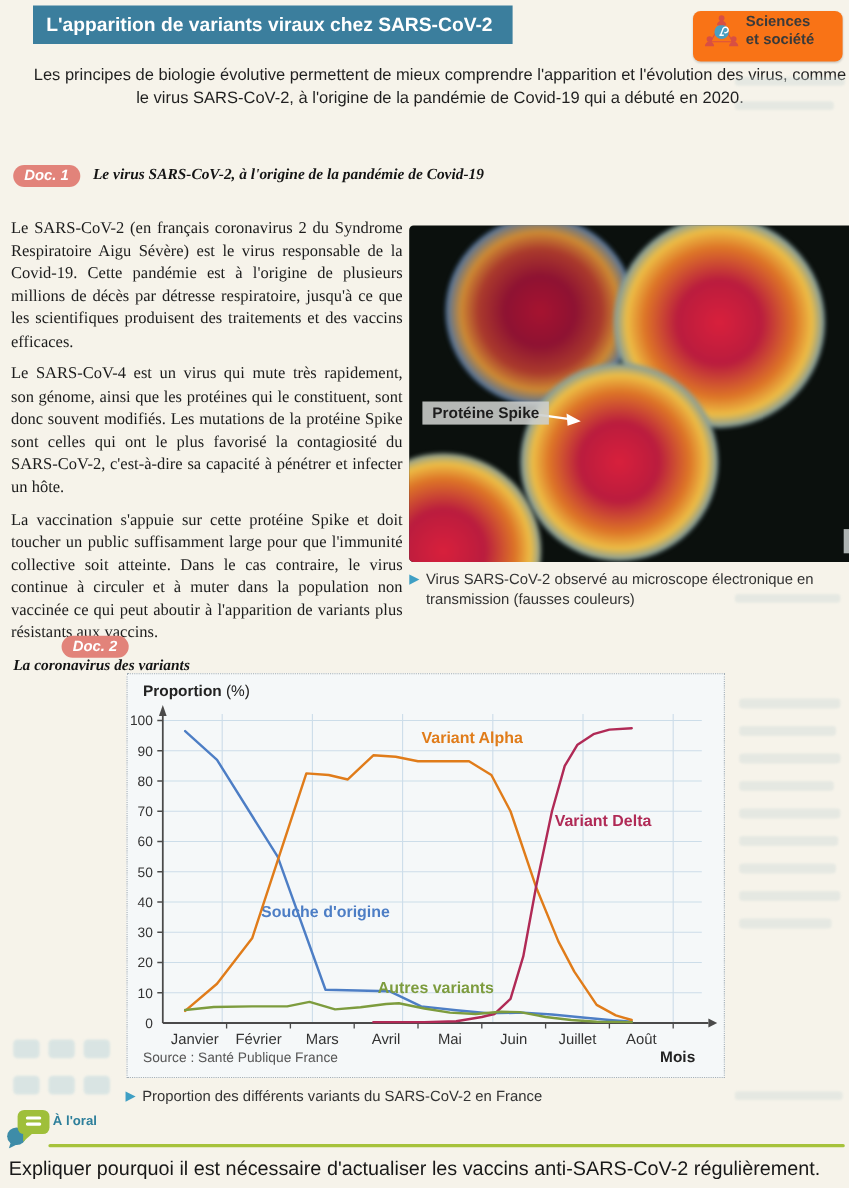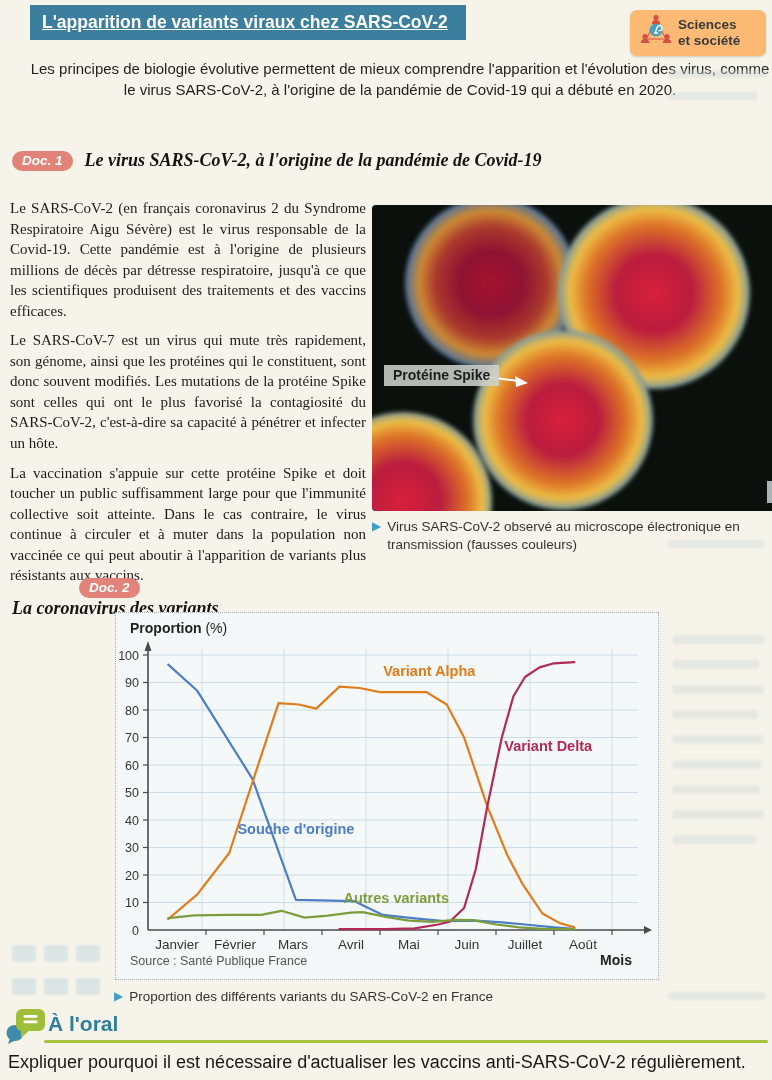--- a/index.html
+++ b/index.html
@@ -4,35 +4,35 @@
 <style>
   html,body{margin:0;padding:0;}
   body{font-family:"Liberation Sans",sans-serif;background:#e8e4d8;}
   .page{position:relative;width:772px;height:1080px;background:#f6f3ea;overflow:hidden;margin:0 auto;}
 
   
   .header-row{position:absolute;left:30px;top:5px;display:flex;align-items:flex-end;}
   .focus-box{background:#a6c23b;color:#fff;font-weight:bold;font-size:21px;
     padding:8px 16px 7px 16px;letter-spacing:.3px;}
   .title-bar{background:#3b7e9d;color:#fff;font-weight:bold;font-size:17.5px;
-    padding:7px 18px 7px 12px;white-space:nowrap;text-decoration:underline;}
-  .badge{position:absolute;right:6px;top:10px;width:128px;height:42px;background:#fdba74;
-    border-radius:7px;box-shadow:0 1px 2px rgba(0,0,0,.18);display:flex;align-items:center;padding:2px 4px;}
+    padding:7px 18px 7px 12px;white-space:nowrap;}
+  .badge{position:absolute;right:6px;top:10px;width:128px;height:42px;background:#f97316;
+    border-radius:7px;box-shadow:0 1px 2px rgba(0,0,0,.18);display:flex;align-items:flex-start;padding:2px 4px;}
   .badge-text{font-size:13.5px;font-weight:bold;color:#3a3a3a;line-height:1.15;}
 
   
   .intro{position:absolute;left:24px;top:58px;width:752px;font-size:15px;color:#1f1f1f;line-height:1.4;text-align:center;}
   .question{position:absolute;left:10px;top:110px;width:752px;font-size:15.5px;font-weight:bold;color:#202020;}
   .q-arrow{margin-right:6px;}
 
   
   .doc-header{position:absolute;display:flex;align-items:center;font-style:italic;}
   .doc-badge{background:#e2837a;color:#fff;font-weight:bold;font-size:13.5px;border-radius:11px;
     padding:2px 10px 3px 10px;margin-right:12px;}
-  .doc-title{font-family:"Liberation Serif",serif;font-weight:bold;font-size:18px;color:#141414;}
+  .doc-title{font-family:"Liberation Serif",serif;font-weight:bold;font-size:14px;color:#141414;}
 
   
   .doc1-text{position:absolute;left:10px;top:198px;width:356px;font-family:"Liberation Serif",serif;
     font-size:15px;color:#1c1c1c;line-height:1.37;text-align:justify;}
   .doc1-text p{margin:0 0 9px 0;}
 
   .micrograph{position:absolute;left:372px;top:205px;width:465px;height:306px;background:#0b100d;
     border-radius:4px;overflow:hidden;}
   .virion{position:absolute;border-radius:50%;filter:blur(2px);}
   .v1{left:33px;top:-8px;width:172px;height:172px;
@@ -54,21 +54,21 @@
   .cap1{left:372px;top:518px;width:396px;}
   .cap2{left:114px;top:988px;width:560px;}
   .cap-bullet{color:#3f9fc4;font-size:12px;margin:1px 6px 0 0;}
 
   
   .chart-box{position:absolute;left:115px;top:612px;width:544px;height:368px;background:#f5f8f9;
     border:1.6px dotted #a3adb4;box-sizing:border-box;}
   .chart-box svg{display:block;}
 
   
-  .oral-heading{position:absolute;left:48px;top:1012px;font-size:21px;font-weight:bold;color:#2e7f9b;}
+  .oral-heading{position:absolute;left:48px;top:1012px;font-size:12px;font-weight:bold;color:#2e7f9b;}
   .oral-icon{position:absolute;left:6px;top:1006px;}
   .oral-line{position:absolute;left:44px;top:1040px;right:4px;height:3px;background:#a6c23b;border-radius:2px;}
   .oral-task{position:absolute;left:8px;top:1052px;width:758px;font-size:18px;color:#181818;}
 
   
   .ghost{position:absolute;background:#ccd8d6;opacity:.38;filter:blur(1px);border-radius:3px;}
   .ghost-chip{position:absolute;width:24px;height:17px;background:#bed7dd;opacity:.5;filter:blur(.8px);border-radius:4px;}
 </style>
 </head>
 <body>
@@ -105,21 +105,21 @@
 
   <div class="intro">Les principes de biologie évolutive permettent de mieux comprendre l'apparition et l'évolution des virus, comme le virus SARS-CoV-2, à l'origine de la pandémie de Covid-19 qui a débuté en 2020.</div>
 
   <div class="doc-header" style="left:12px;top:150px;">
     <span class="doc-badge">Doc. 1</span>
     <span class="doc-title">Le virus SARS-CoV-2, à l'origine de la pandémie de Covid-19</span>
   </div>
 
   <div class="doc1-text">
     <p>Le SARS-CoV-2 (en français coronavirus 2 du Syndrome Respiratoire Aigu Sévère) est le virus responsable de la Covid-19. Cette pandémie est à l'origine de plusieurs millions de décès par détresse respiratoire, jusqu'à ce que les scientifiques produisent des traitements et des vaccins efficaces.</p>
-    <p>Le SARS-CoV-7 est un virus qui mute très rapidement, son génome, ainsi que les protéines qui le constituent, sont donc souvent modifiés. Les mutations de la protéine Spike sont celles qui ont le plus favorisé la contagiosité du SARS-CoV-2, c'est-à-dire sa capacité à pénétrer et infecter un hôte.</p>
+    <p>Le SARS-CoV-4 est un virus qui mute très rapidement, son génome, ainsi que les protéines qui le constituent, sont donc souvent modifiés. Les mutations de la protéine Spike sont celles qui ont le plus favorisé la contagiosité du SARS-CoV-2, c'est-à-dire sa capacité à pénétrer et infecter un hôte.</p>
     <p>La vaccination s'appuie sur cette protéine Spike et doit toucher un public suffisamment large pour que l'immunité collective soit atteinte. Dans le cas contraire, le virus continue à circuler et à muter dans la population non vaccinée ce qui peut aboutir à l'apparition de variants plus résistants aux vaccins.</p>
   </div>
 
   <div class="micrograph">
     <div class="virion v1"></div>
     <div class="virion v2"></div>
     <div class="virion v3"></div>
     <div class="virion v4"></div>
     <svg class="spike-arrow" width="396" height="306">
       <line x1="110" y1="171" x2="146" y2="176" stroke="#fff" stroke-width="2"></line>

